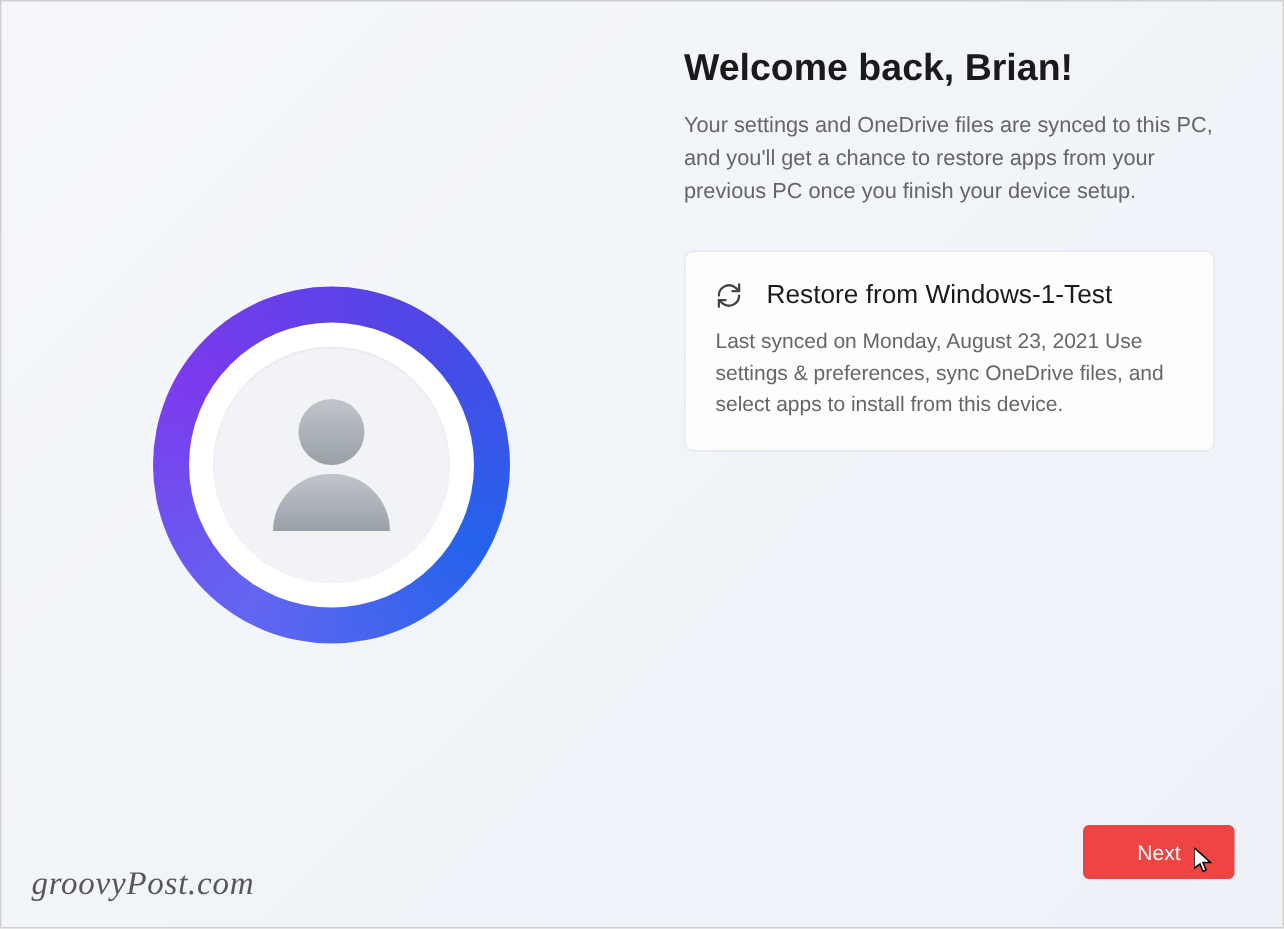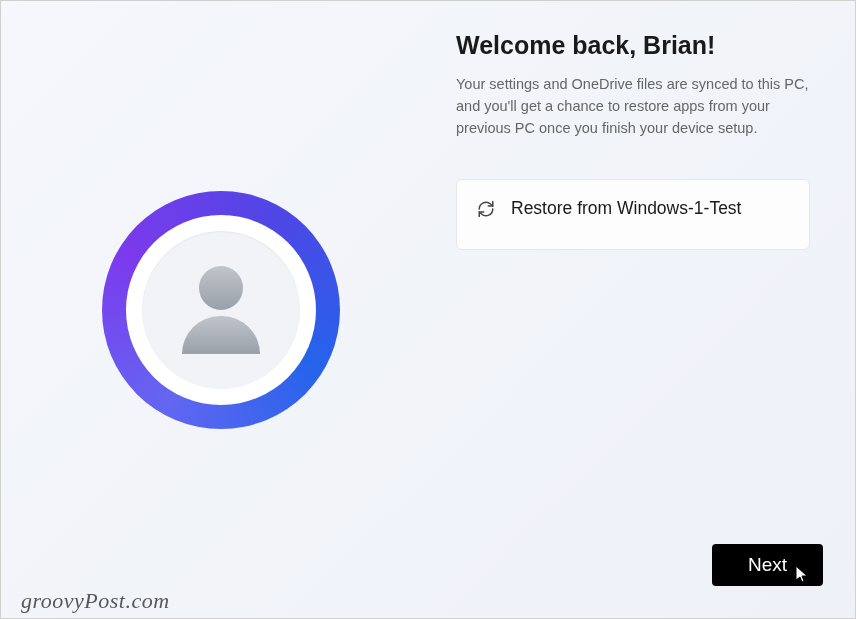--- a/index.html
+++ b/index.html
@@ -80,21 +80,21 @@
     .heading {
       font-size: 25px;
       font-weight: 600;
       color: #1a1a1a;
       margin-bottom: 14px;
     }
     .subheading {
       font-size: 14.5px;
       color: #666;
       line-height: 1.5;
-      margin-bottom: 40px;
+      margin-bottom: 28px;
     }
     .option-card {
       border-radius: 6px;
       padding: 18px 20px 20px 20px;
       margin-bottom: 12px;
       cursor: pointer;
     }
     .option-card.unselected {
       background: #fdfdfe;
       border: 1px solid #e5e7eb;
@@ -136,32 +136,32 @@
     .option-card.unselected .option-desc {
       color: #666;
     }
     .option-card.selected .option-desc {
       color: #dbeafe;
     }
     .next-button {
       position: absolute;
       bottom: 32px;
       right: 32px;
-      background: #000000;
+      background: #ef4444;
       color: #fff;
       border: none;
       padding: 10px 36px;
-      font-size: 19px;
+      font-size: 14px;
       border-radius: 4px;
       cursor: pointer;
       font-family: inherit;
     }
     .watermark {
       position: absolute;
-      bottom: 4px;
+      bottom: 16px;
       left: 20px;
       font-family: Georgia, "Times New Roman", serif;
       font-style: italic;
       font-size: 22px;
       color: #575757;
       letter-spacing: 0.5px;
     }
     .cursor {
       position: absolute;
       bottom: 30px;
@@ -195,20 +195,22 @@
         <span class="option-icon">
           <svg width="18" height="18" viewBox="0 0 24 24" fill="none" stroke="#444" stroke-width="2" stroke-linecap="round" stroke-linejoin="round">
             <path d="M21 2v6h-6"></path>
             <path d="M3 12a9 9 0 0 1 15-6.7L21 8"></path>
             <path d="M3 22v-6h6"></path>
             <path d="M21 12a9 9 0 0 1-15 6.7L3 16"></path>
           </svg>
         </span>
         <span class="option-title">Restore from Windows-1-Test</span>
       </div>
+      <p class="option-desc">Last synced on Monday, August 23, 2021
+Use settings &amp; preferences, sync OneDrive files, and select apps to install from this device.</p>
     </div>
 
   </div>
 </div>
 
 <button class="next-button">Next</button>
 
 <div class="watermark">groovyPost.com</div>
 
 <div class="cursor">

